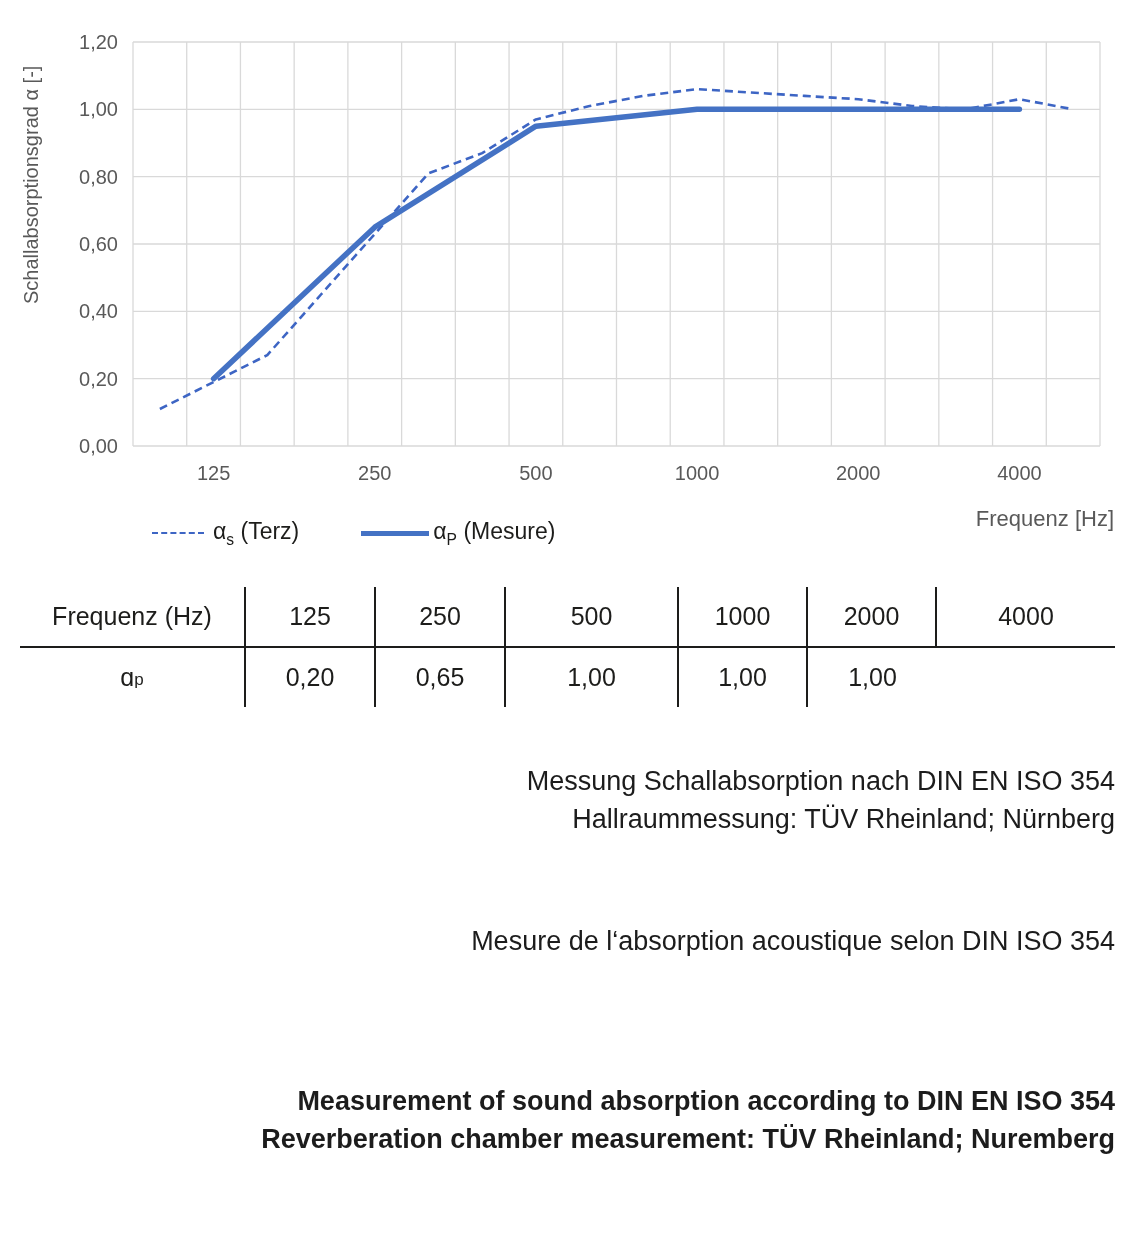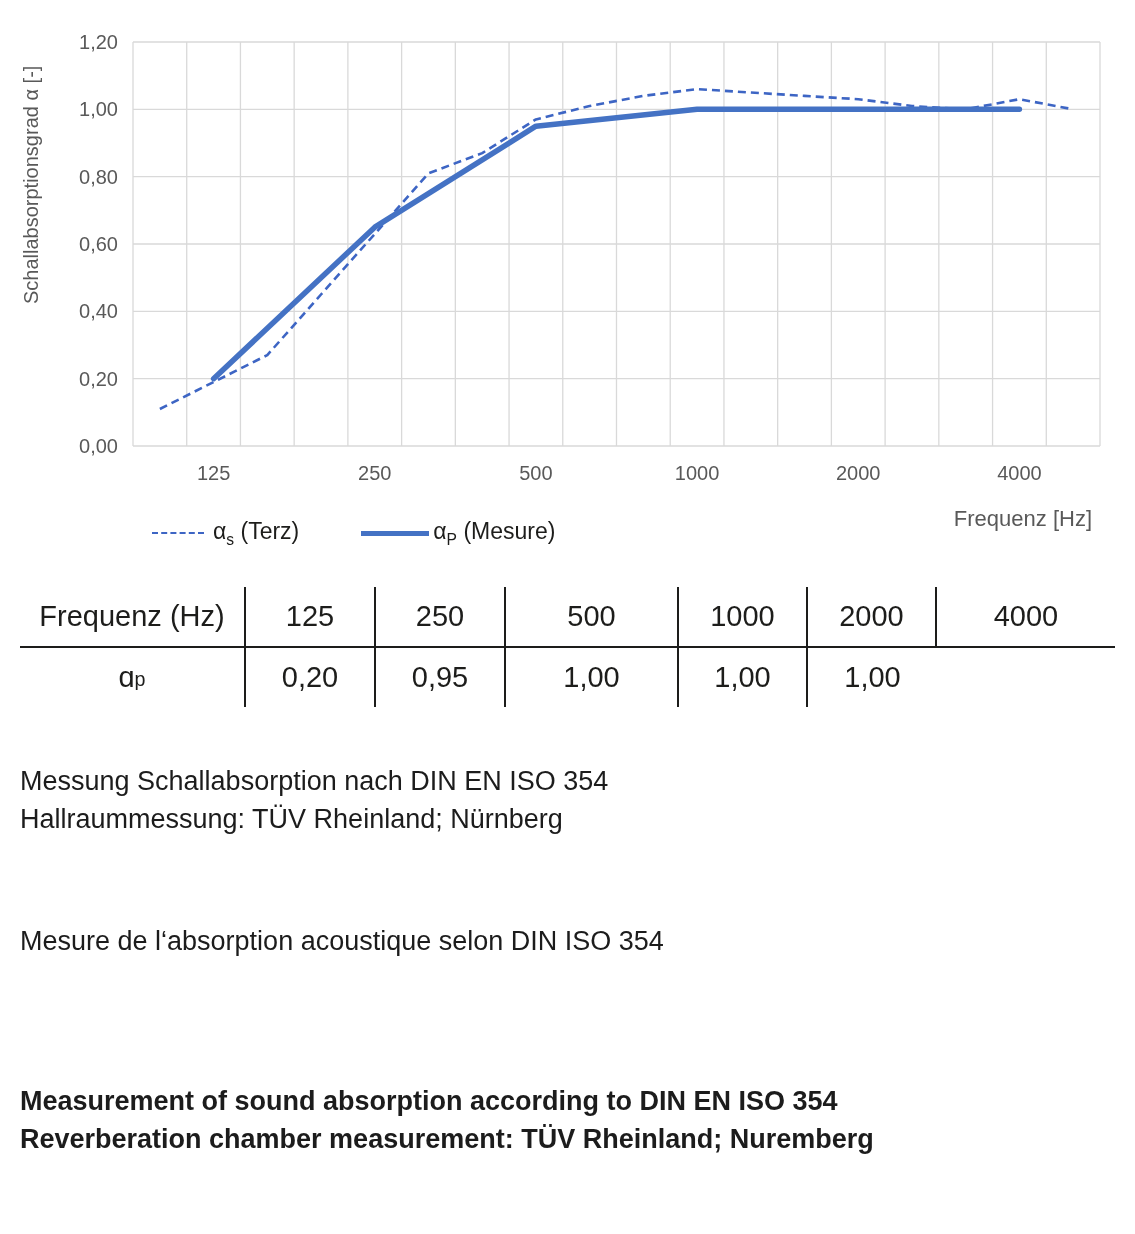--- a/index.html
+++ b/index.html
@@ -5,38 +5,38 @@
   html,body{margin:0;padding:0;background:#fff;}
   body{width:1135px;height:1234px;position:relative;overflow:hidden;
        font-family:"Liberation Sans","DejaVu Sans",sans-serif;color:#1d1d1b;}
   
   #chart-svg{position:absolute;left:0;top:0;}
   #chart-svg text{font-family:"Liberation Sans","DejaVu Sans",sans-serif;}
   .y-title{position:absolute;left:14px;top:40px;height:290px;width:34px;
            writing-mode:vertical-rl;transform:rotate(180deg);
            display:flex;align-items:center;justify-content:center;
            font-size:20px;color:#595959;white-space:nowrap;}
-  .x-title{position:absolute;right:43px;top:506px;font-size:22px;color:#595959;}
+  .x-title{position:absolute;right:21px;top:506px;font-size:22px;color:#595959;}
   .legend{position:absolute;left:152px;top:518px;display:flex;align-items:center;font-size:23px;color:#1d1d1b;justify-content:flex-end;}
   .legend-item{display:flex;align-items:center;}
   .legend-item + .legend-item{margin-left:62px;}
   .sample-dashed{display:inline-block;width:52px;height:0;border-top:2.5px dashed #3D65C4;margin-right:9px;}
   .sample-solid{display:inline-block;width:68px;height:5px;background:#4472C4;margin-right:4px;}
   .legend sub, .apcell sub{font-size:68%;}
   
   .abs-table{position:absolute;left:20px;top:587px;width:1095px;
              display:grid;grid-template-columns:226px 130px 130px 173px 129px 129px 178px;
-             font-size:29px;}
+             font-size:25px;}
   .abs-table .cell{height:59px;display:flex;align-items:center;justify-content:center;
                    border-right:2.5px solid #1d1d1b;}
   .abs-table .cell.last{border-right:none;}
   .abs-table .hrow{border-bottom:2.5px solid #1d1d1b;}
   .apcell sub{position:relative;top:2px;}
   
-  .notes{position:absolute;left:20px;width:1095px;text-align:left;
+  .notes{position:absolute;left:20px;width:1095px;text-align:right;
          font-size:27px;line-height:38px;color:#1c1c1c;}
   .notes-de{top:762px;}
   .notes-fr{top:922px;}
   .notes-en{top:1082px;font-weight:bold;}
 </style>
 </head>
 <body>
 
 <div>
 
@@ -106,21 +106,21 @@
     <div class="cell hrow">500</div>
     <div class="cell hrow">1000</div>
     <div class="cell hrow">2000</div>
     <div class="cell hrow last">4000</div>
 
     <div class="cell apcell">
         <span>ɑ</span>
         <sub>p</sub>
       </div>
     <div class="cell">0,20</div>
-    <div class="cell">0,95</div>
+    <div class="cell">0,65</div>
     <div class="cell">1,00</div>
     <div class="cell">1,00</div>
     <div class="cell last">1,00</div>
   </div>
 
   <div class="notes notes-de">
     <div>Messung Schallabsorption nach DIN EN ISO 354</div>
     <div>Hallraummessung: TÜV Rheinland; Nürnberg</div>
   </div>
   <div class="notes notes-fr">

